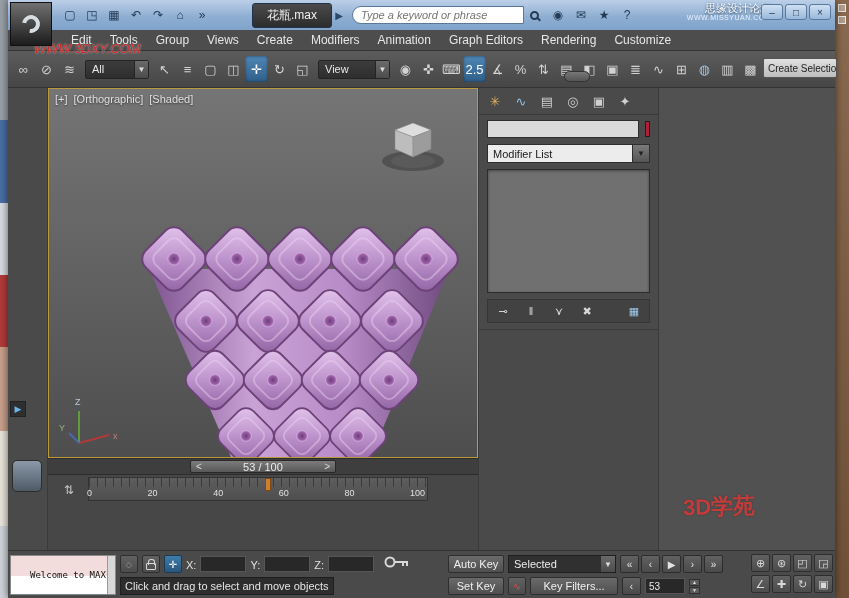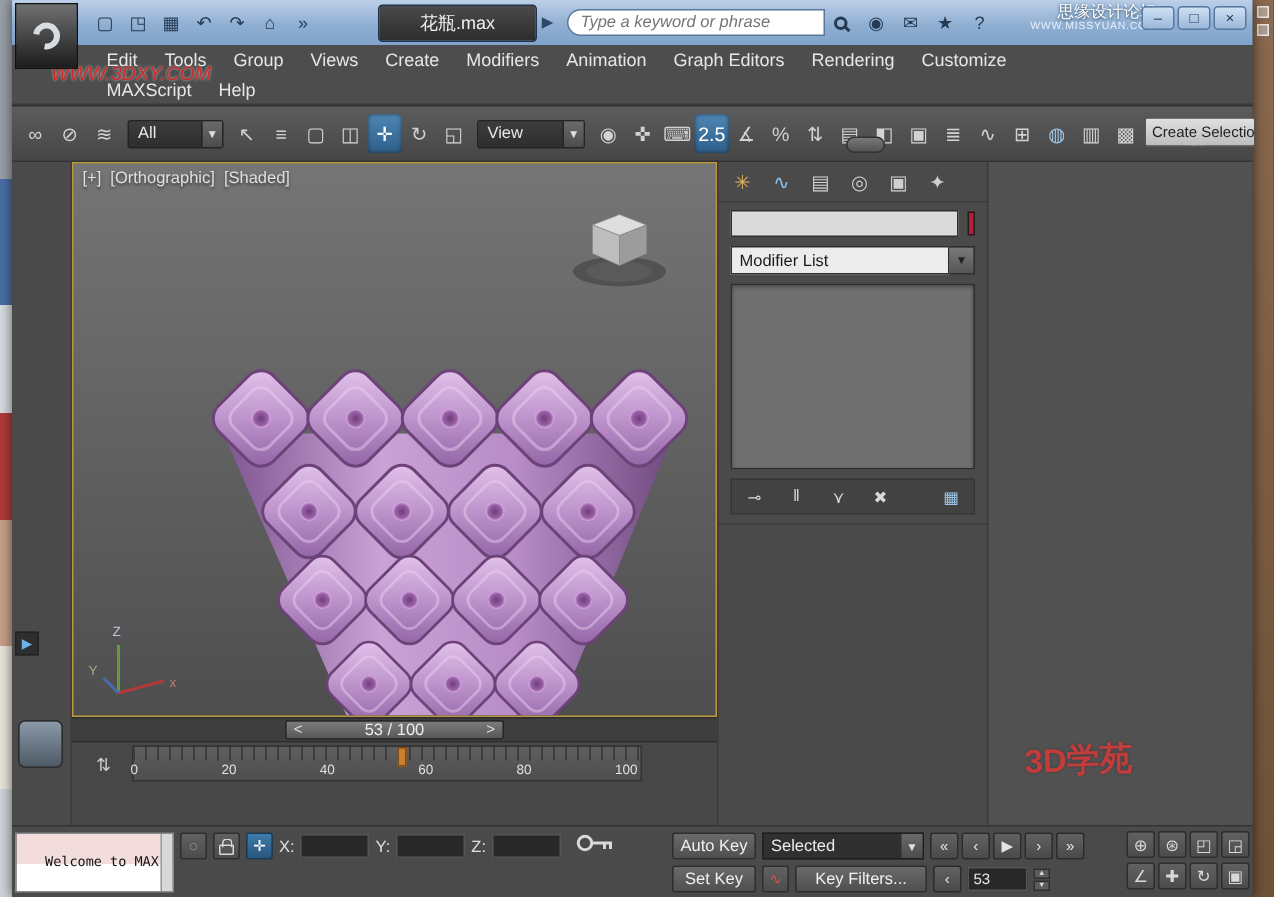--- a/index.html
+++ b/index.html
@@ -12,21 +12,21 @@
 .desk-right{position:absolute;right:0;top:0;width:14px;height:100%;background:linear-gradient(#8a6a50,#6f5138)}
 .gadget{width:8px;height:8px;border:1px solid #e8e8e8;background:rgba(255,255,255,.35);margin:4px auto 2px}
 
 .win{position:absolute;left:8px;right:14px;top:0;bottom:0;display:flex;flex-direction:column;background:#4d4d4d;box-shadow:0 0 8px rgba(0,0,0,.6)}
 
 .titlebar{height:30px;background:linear-gradient(#bccfe8,#8fafd2 55%,#7fa3cb);display:flex;align-items:center;position:relative;padding-left:52px;flex:0 0 30px}
 .maxlogo{position:absolute;left:2px;top:2px;width:42px;height:44px;background:linear-gradient(#707070,#1c1c1c);border:1px solid #111;z-index:9;display:flex;align-items:center;justify-content:center}
 .swirl{width:18px;height:18px;border:4px solid #d8dde2;border-left-color:transparent;border-radius:50%;transform:rotate(-35deg)}
 .qat{display:flex;align-items:center;gap:2px}
 .qbtn{width:20px;height:20px;border:none;background:transparent;color:#243a55;font-size:12px;display:flex;align-items:center;justify-content:center;border-radius:3px}
-.filetab{margin-left:40px;background:linear-gradient(#4a4a4a,#2d2d2d);color:#f0f0f0;font-size:12px;padding:3px 27px;border-radius:3px;border:1px solid #20334a;white-space:nowrap}
+.filetab{margin-left:40px;background:linear-gradient(#4a4a4a,#2d2d2d);color:#f0f0f0;font-size:12px;padding:3px 14px;border-radius:3px;border:1px solid #20334a;white-space:nowrap}
 .hist-arrow{width:14px;height:18px;color:#2d4868;font-size:10px;display:flex;align-items:center;justify-content:center;background:transparent;border:none}
 .searchbox{margin-left:6px;width:172px;height:18px;border:1px solid #5b789a;border-radius:9px 0 0 9px;background:#fff;color:#8a8a8a;font-style:italic;font-size:11px;padding:0 8px;outline:none}
 .tb-icons{display:flex;align-items:center;gap:3px;margin-left:4px}
 .i-mag{width:9px;height:9px;border:2px solid #243a55;border-radius:50%;position:relative;display:inline-block}
 .i-mag::after{content:'';position:absolute;width:5px;height:2px;background:#243a55;transform:rotate(45deg);right:-4px;bottom:-2px}
 .tb-watermark{position:absolute;right:64px;top:2px;text-align:right;line-height:1.1}
 .twm1{color:#fefefe;font-size:11px;text-shadow:0 1px 2px #345,0 0 3px #69c}
 .twm2{color:#e8f0fa;font-size:7px;letter-spacing:.5px}
 .winbtns{position:absolute;right:4px;top:4px;display:flex;gap:2px}
 .wbtn{width:22px;height:16px;border:1px solid #5a79a0;border-radius:3px;background:linear-gradient(#cfe0f2,#9ab8da);color:#243a55;font-size:10px;line-height:13px;text-align:center}
@@ -194,24 +194,20 @@
     <button class="mitem">Edit</button>
       <button class="mitem">Tools</button>
       <button class="mitem">Group</button>
       <button class="mitem">Views</button>
       <button class="mitem">Create</button>
       <button class="mitem">Modifiers</button>
       <button class="mitem">Animation</button>
       <button class="mitem">Graph Editors</button>
       <button class="mitem">Rendering</button>
       <button class="mitem">Customize</button>
-  </div>
-  <div class="menubar second">
-    <button class="mitem">MAXScript</button>
-      <button class="mitem">Help</button>
   </div>
 
   <div class="toolbar">
     <div style="display:flex">
       <button class="tbtn">
           <span class="g">∞</span>
         </button>
         <button class="tbtn">
           <span class="g">⊘</span>
         </button>
@@ -473,20 +469,23 @@
       <span style="margin-left:6px">
         <svg width="26" height="14">
             <circle cx="6" cy="7" r="4.5" fill="none" stroke="#d8d8d8" stroke-width="2"></circle>
             <line x1="10" y1="7" x2="24" y2="7" stroke="#d8d8d8" stroke-width="2"></line>
             <line x1="19" y1="7" x2="19" y2="11" stroke="#d8d8d8" stroke-width="2"></line>
             <line x1="23" y1="7" x2="23" y2="11" stroke="#d8d8d8" stroke-width="2"></line>
           </svg>
       </span>
     </div>
 
+    <div class="srow r2">
+      <div class="prompt">Click and drag to select and move objects</div>
+    </div>
 
     <div class="animblock">
       <div class="ablrow">
         <button class="akey">Auto Key</button>
         <div class="seldd">
           <span class="val">Selected</span>
           <span class="arr">▼</span>
         </div>
         <div style="display:flex;gap:2px">
           <button class="pbtn"><span>«</span></button>

